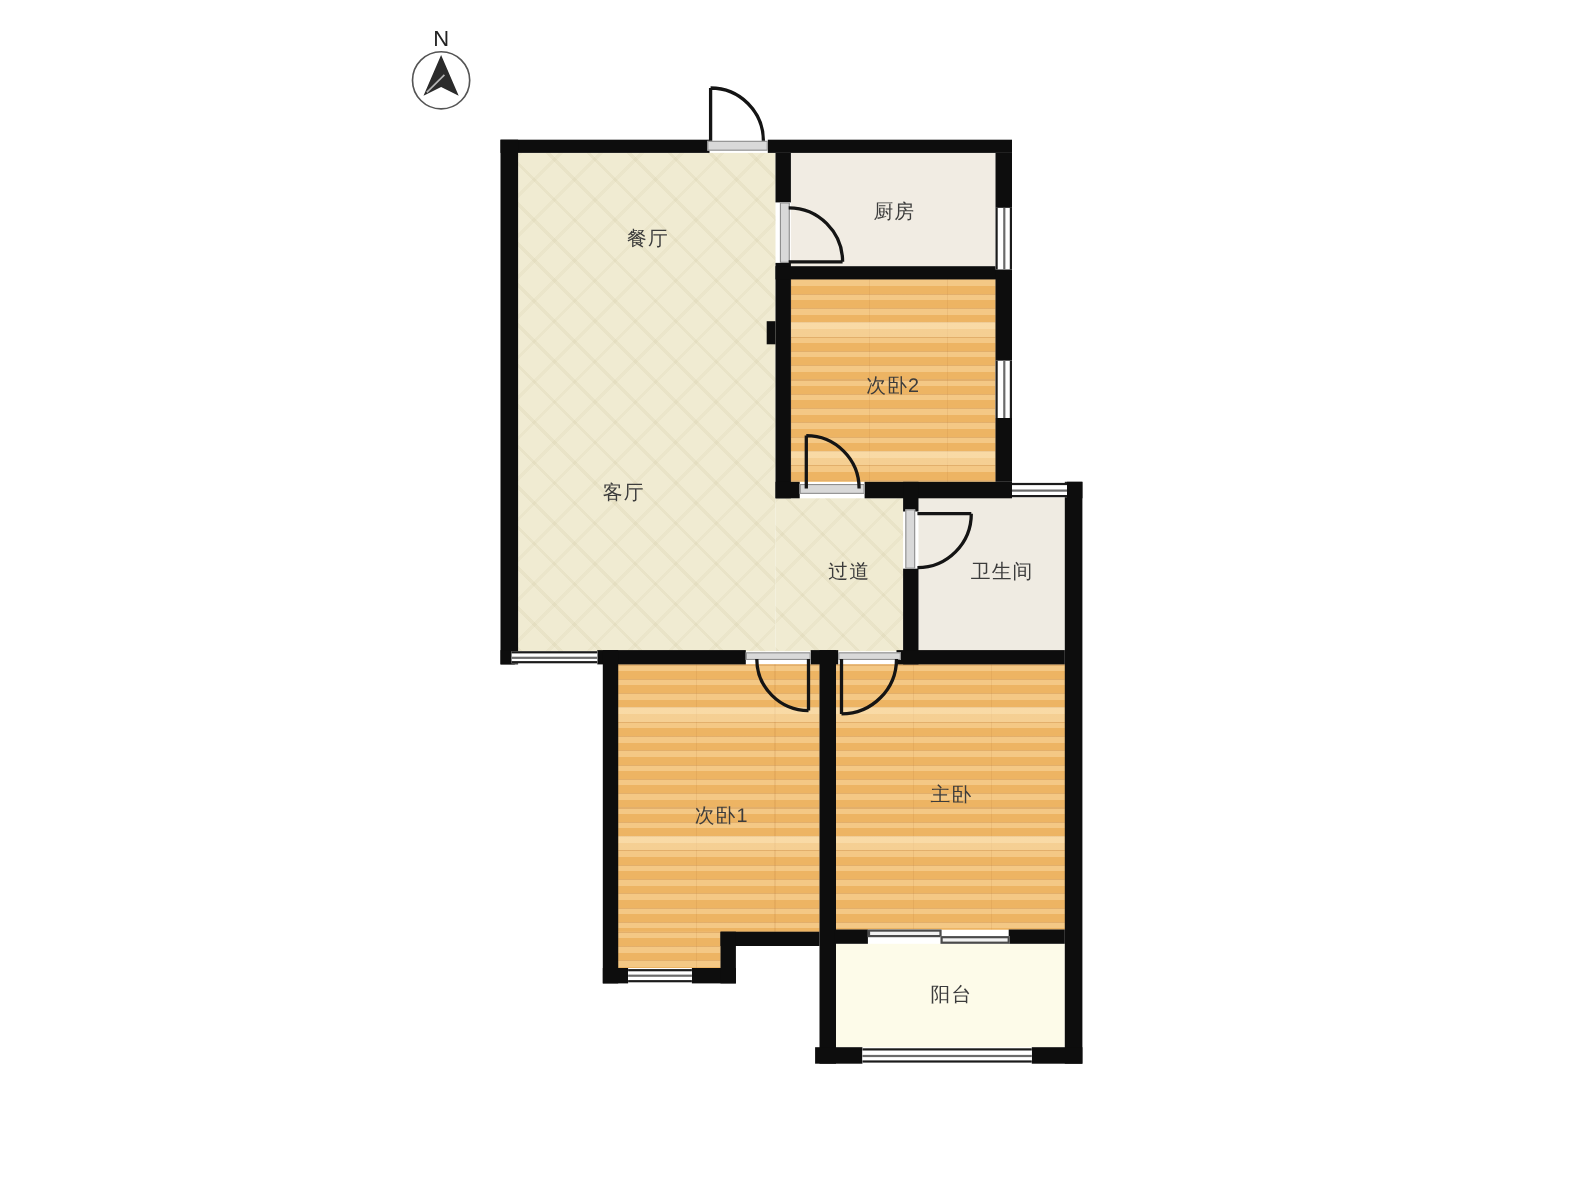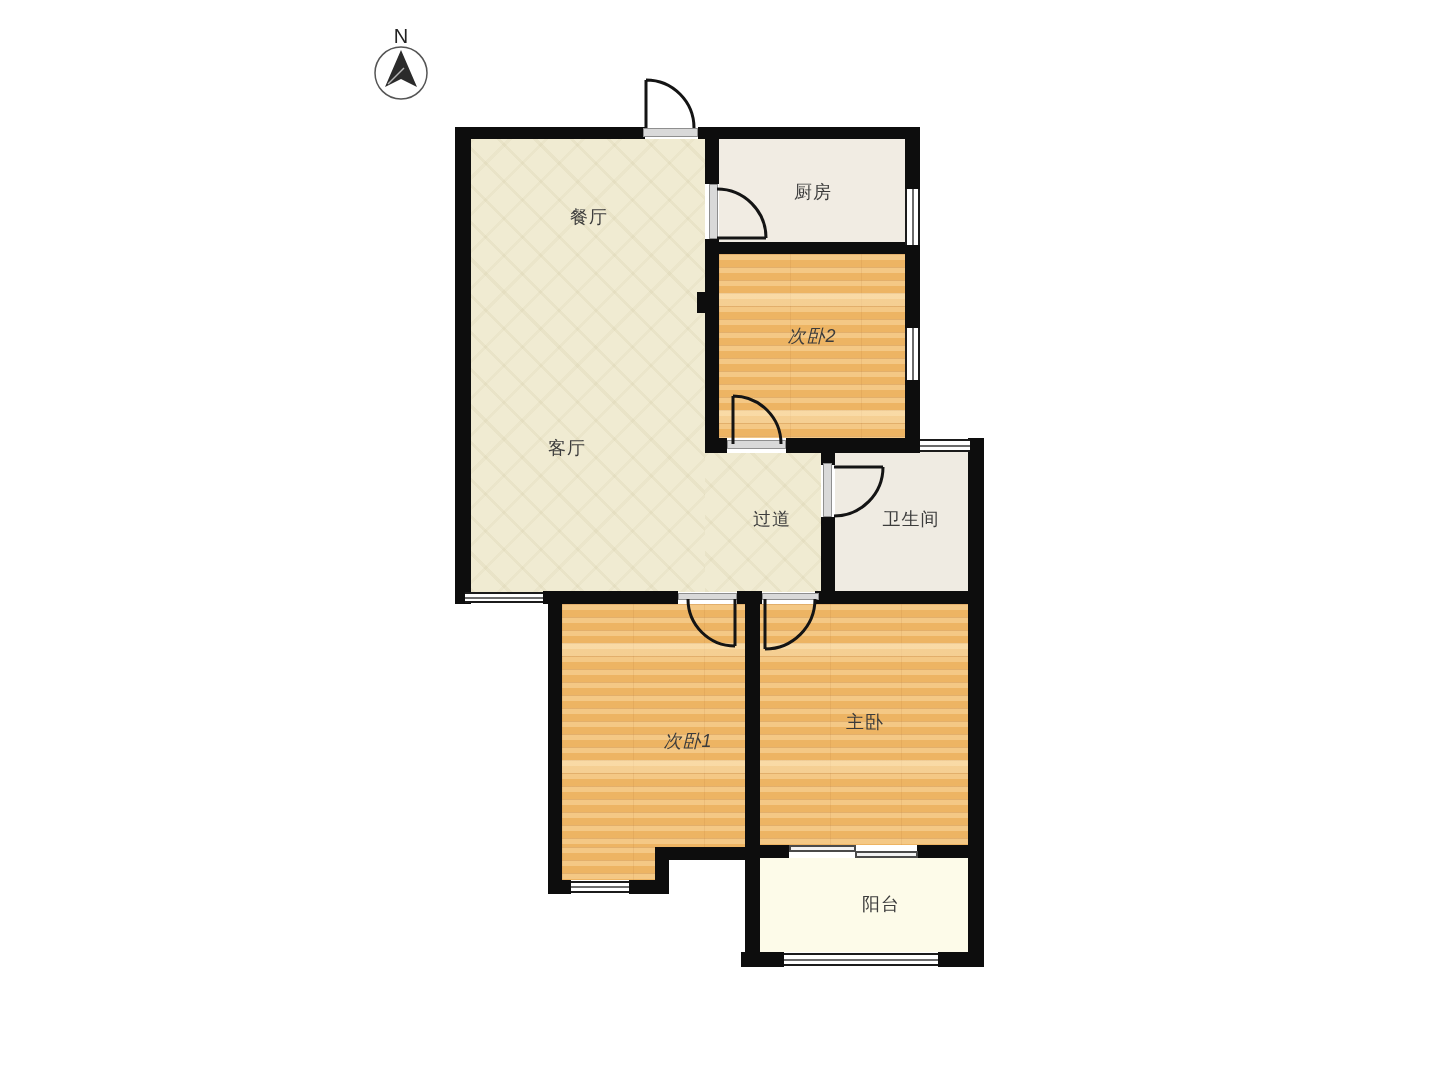--- a/index.html
+++ b/index.html
@@ -107,21 +107,21 @@
 
   <div class="compass-n">N</div>
   <svg class="abs" style="left:370px;top:42px;" width="64" height="64" viewBox="0 0 64 64">
     <circle cx="31" cy="31" r="26" fill="#ffffff" stroke="#555" stroke-width="1.5"></circle>
     <polygon points="31,8 47,45 31,37 15,45" fill="#2b2b2b"></polygon>
     <line x1="18" y1="42" x2="34" y2="26" stroke="rgba(255,255,255,0.65)" stroke-width="1.5"></line>
   </svg>
 
   <span class="room-label" style="left:589px;top:217px;">餐厅</span>
   <span class="room-label" style="left:813px;top:192px;">厨房</span>
-  <span class="room-label" style="left:812px;top:336px;font-style:italic;">次卧2</span>
+  <span class="room-label" style="left:812px;top:350px;">次卧2</span>
   <span class="room-label" style="left:567px;top:448px;">客厅</span>
   <span class="room-label" style="left:772px;top:519px;">过道</span>
   <span class="room-label" style="left:911px;top:519px;">卫生间</span>
-  <span class="room-label" style="left:688px;top:741px;font-style:italic;">次卧1</span>
+  <span class="room-label" style="left:656px;top:741px;">次卧1</span>
   <span class="room-label" style="left:865px;top:722px;">主卧</span>
-  <span class="room-label" style="left:865px;top:904px;margin-left:16px;">阳台</span>
+  <span class="room-label" style="left:865px;top:904px;">阳台</span>
 
 </div>
 
 </body></html>

